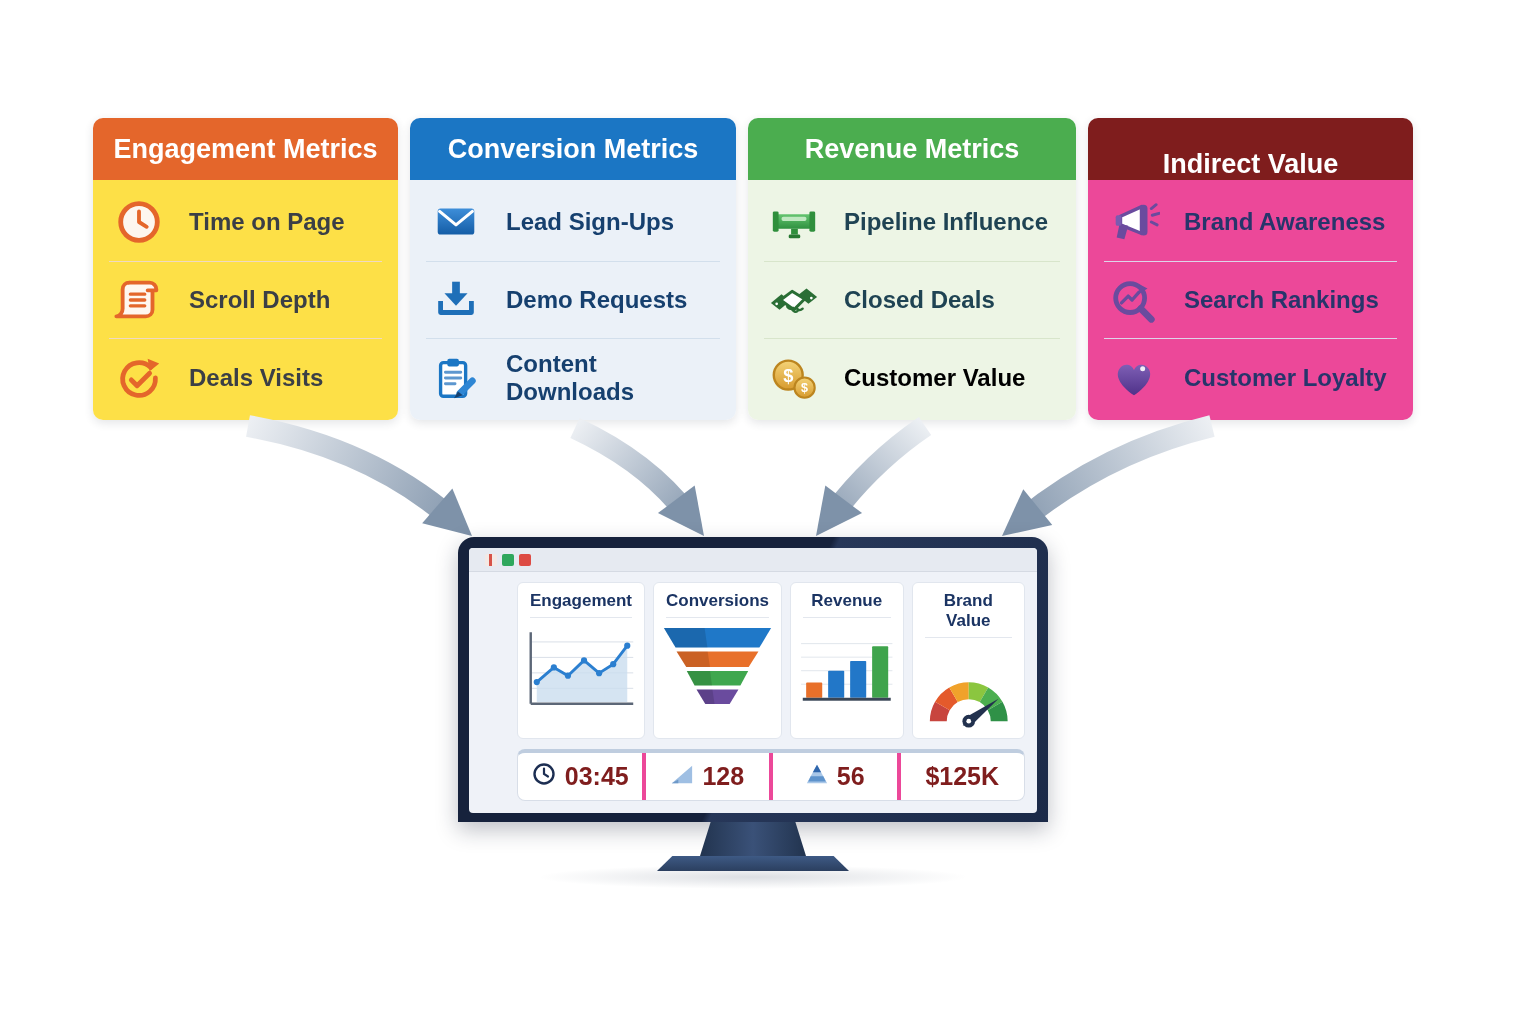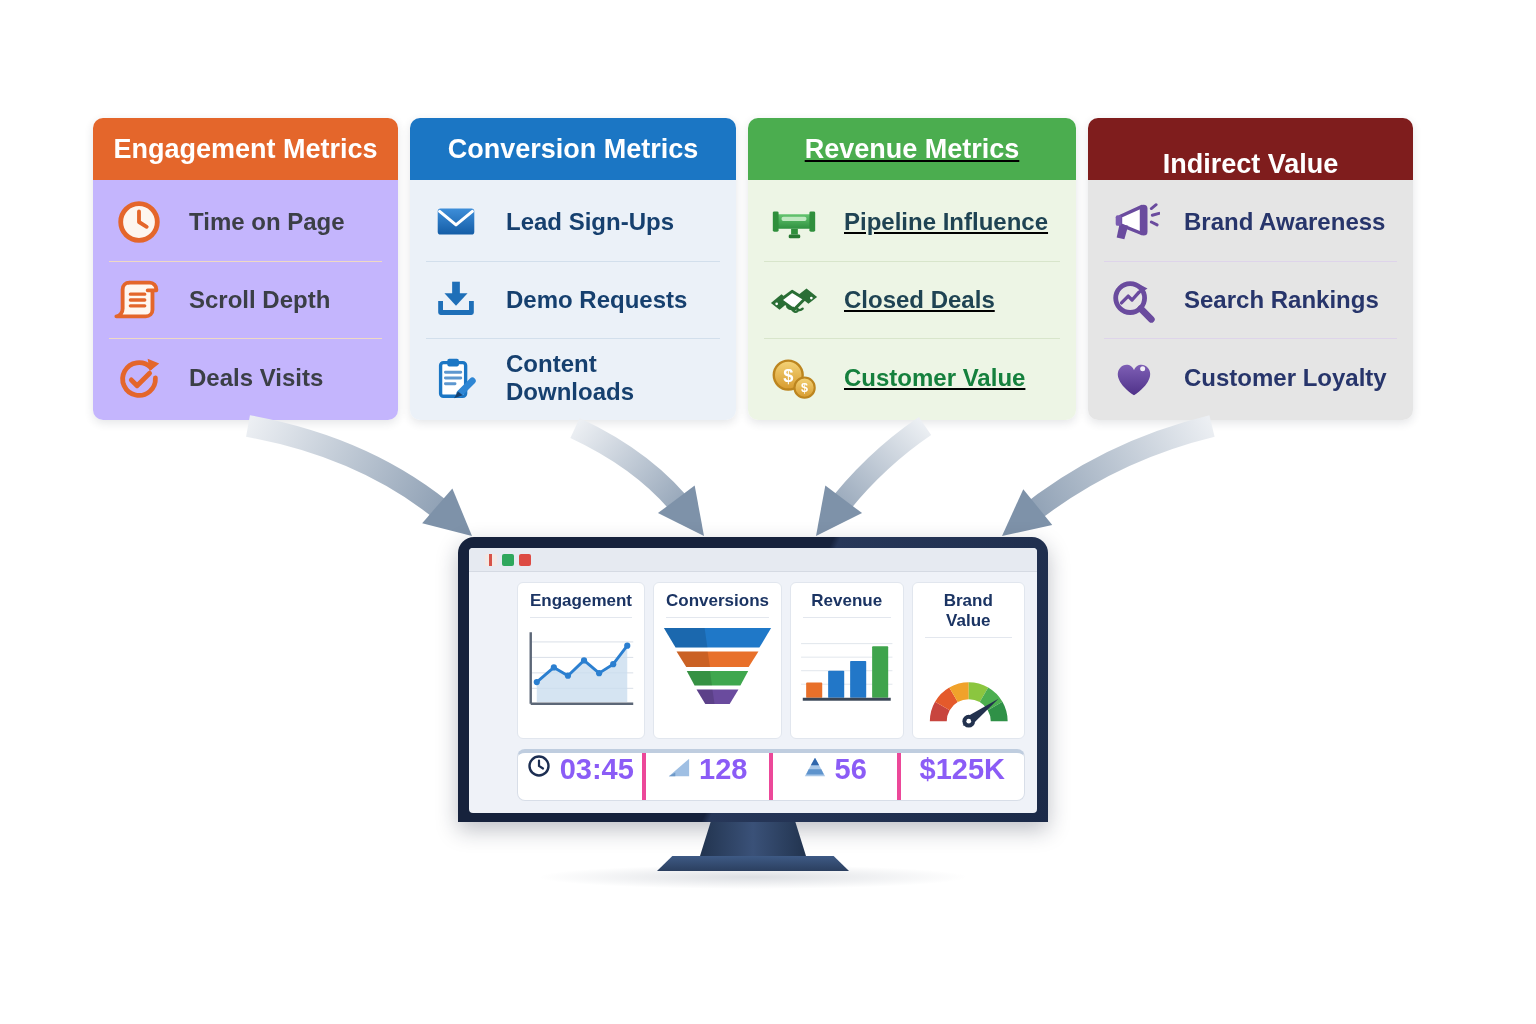--- a/index.html
+++ b/index.html
@@ -2,21 +2,21 @@
 <html><head>
 <meta charset="utf-8">
 <style>
   * { margin:0; padding:0; box-sizing:border-box; }
   body { background:#ffffff; font-family:"Liberation Sans", sans-serif; }
   .canvas { position:relative; width:1536px; height:1024px; background:#ffffff; overflow:hidden; }
 
   
   .cards { position:absolute; left:93px; top:118px; width:1350px; height:302px; display:flex; gap:12px; }
   .card { border-radius:10px; overflow:hidden; display:flex; flex-direction:column; box-shadow:0 3px 10px rgba(30,40,60,.12); }
-  .card.c0 { width:305px; } .card.c1 { width:326px; } .card.c2 { width:328px;text-decoration:underline; } .card.c3 { width:325px; }
+  .card.c0 { width:305px; } .card.c1 { width:326px; } .card.c2 { width:328px; } .card.c3 { width:325px; }
   .card-header { height:62px; display:flex; align-items:center; justify-content:center; color:#fff; font-size:27px; font-weight:bold; }
   .card-body { flex:1; display:flex; flex-direction:column; padding:4px 16px; }
   .card-item { flex:1; display:flex; align-items:center; gap:20px; }
   .card-item + .card-item { border-top:1px solid var(--divider,#ddd); }
   .card-icon { width:60px; height:56px; display:flex; align-items:center; justify-content:center; flex:0 0 60px; }
   .card-item-label { font-size:24px; font-weight:bold; }
 
   
   .arrows { position:absolute; left:0; top:0; width:1536px; height:1024px; pointer-events:none; }
 
@@ -26,42 +26,42 @@
            border-radius:16px 16px 0 0; padding:11px 11px 9px; box-shadow:0 8px 22px rgba(20,30,50,.28); }
   .screen { background:#EFF2F8; border-radius:4px; overflow:hidden; }
   .topbar { height:24px; background:#E6EAF1; border-bottom:1px solid #D5DAE3; display:flex; align-items:center; gap:5px; padding-left:16px; }
   .win-dot { width:12px; height:12px; border-radius:2px; display:inline-block; }
   .screen-main { padding:10px 12px 12px;margin-left:36px; }
   .panels { display:flex; gap:8px; }
   .panel { flex:1; background:#fff; border:1px solid #E1E6EE; border-radius:6px; padding:8px 5px 5px; }
   .panel-label { text-align:center; font-weight:bold; font-size:17px; color:#1B3463; padding-bottom:6px; margin:0 7px 7px; border-bottom:1px solid #E3E7EE; }
   .panel-chart { width:100%; height:88px; display:block; }
   .stats { margin-top:10px; background:#fff; border:1px solid #D8DEE8; border-top:4px solid #BFCDDF; border-radius:8px; height:52px; display:flex; }
-  .stat { flex:1; display:flex; justify-content:center; gap:8px; font-weight:bold; font-size:29px; color:#8b5cf6; }
+  .stat { flex:1; display:flex; align-items:center; justify-content:center; gap:8px; font-weight:bold; font-size:25px; color:#7f1d1d; }
   .stat + .stat { border-left:4px solid #ec4899; }
   .title-band { height:44px; background:linear-gradient(180deg,#40608D,#31496F); border-radius:0 0 16px 16px;
                 display:flex; align-items:center; justify-content:center; color:#fff; font-weight:bold; font-size:26px; letter-spacing:.3px; }
   .stand-neck { width:106px; height:34px; margin:0 auto; background:linear-gradient(90deg,#22344F,#3A5178 50%,#22344F);
                 clip-path:polygon(10% 0,90% 0,100% 100%,0 100%); }
   .stand-base { width:192px; height:15px; margin:0 auto; background:linear-gradient(180deg,#3E5A85,#2B3F5F);
                 clip-path:polygon(8% 0,92% 0,100% 100%,0 100%); }
   .stand-shadow { width:430px; height:24px; margin:-6px auto 0; background:radial-gradient(ellipse closest-side, rgba(40,55,80,.16), rgba(40,55,80,0)); }
 </style>
 </head>
 <body>
 
 <div class="canvas">
 
   <div class="cards">
 
     <div class="card c0" style="--divider: #EFD9C3;">
       <div class="card-header" style="background: rgb(228, 102, 43);">
         <span>Engagement Metrics</span>
       </div>
-      <div class="card-body" style="background: #c4b5fd;">
+      <div class="card-body" style="background: #fde047;">
         <div class="card-item">
           <span class="card-icon">
             <svg viewBox="0 0 54 54" width="52" height="52">
               <circle cx="27" cy="27" r="19" fill="#FDF6EF" stroke="#E4662B" stroke-width="5"></circle>
               <path d="M27 16 L27 27 L35 32" stroke="#E4662B" stroke-width="4" fill="none" stroke-linecap="round" stroke-linejoin="round"></path>
             </svg>
             </span>
           <span class="card-item-label" style="color: rgb(59, 63, 70);">Time on Page</span>
         </div>
         <div class="card-item">
@@ -177,30 +177,30 @@
                 <stop offset="0" stop-color="#F4D377"></stop>
                     <stop offset="1" stop-color="#D79B2F"></stop>
                   </linearGradient>
                 </defs>
               <circle cx="21" cy="24" r="15" fill="url(#gCoin)" stroke="#BC851F" stroke-width="2.5"></circle>
               <text x="21" y="31" text-anchor="middle" font-size="19" font-weight="bold" fill="#fff" font-family="Liberation Sans, sans-serif">$</text>
               <circle cx="38" cy="37" r="10.5" fill="url(#gCoin)" stroke="#BC851F" stroke-width="2.2"></circle>
               <text x="38" y="42" text-anchor="middle" font-size="13" font-weight="bold" fill="#fff" font-family="Liberation Sans, sans-serif">$</text>
             </svg>
             </span>
-          <span class="card-item-label" style="color: #15803d;">Customer Value</span>
+          <span class="card-item-label" style="color: #000000;">Customer Value</span>
         </div>
       </div>
     </div>
 
     <div class="card c3" style="--divider: #DED4EA;">
       <div class="card-header" style="background: #7f1d1d; align-items: flex-end;">
         <span>Indirect Value</span>
       </div>
-      <div class="card-body" style="background: #e5e5e5;">
+      <div class="card-body" style="background: #ec4899;">
         <div class="card-item">
           <span class="card-icon">
             <svg viewBox="0 0 54 54" width="52" height="52">
               <polygon points="13,21 35,11 35,39 13,30" fill="#fff" stroke="#6A4B9E" stroke-width="3.5" stroke-linejoin="round"></polygon>
               <rect x="33" y="9" width="8" height="32" rx="4" fill="#6A4B9E"></rect>
               <polygon points="12,29 21,31 17,45 9,43" fill="#6A4B9E"></polygon>
               <rect x="8" y="20" width="6" height="11" rx="2" fill="#7A5BB0"></rect>
               <path d="M45 13 L50 9 M46 20 L53 18 M45 27 L51 30" stroke="#6A4B9E" stroke-width="3" stroke-linecap="round"></path>
             </svg>
             </span>

